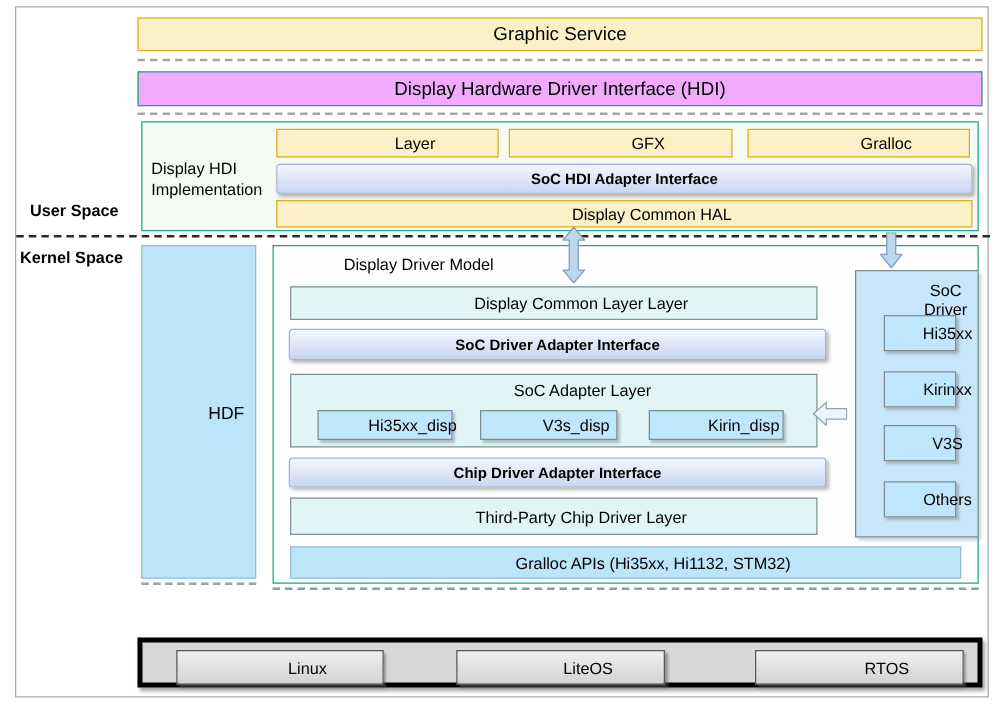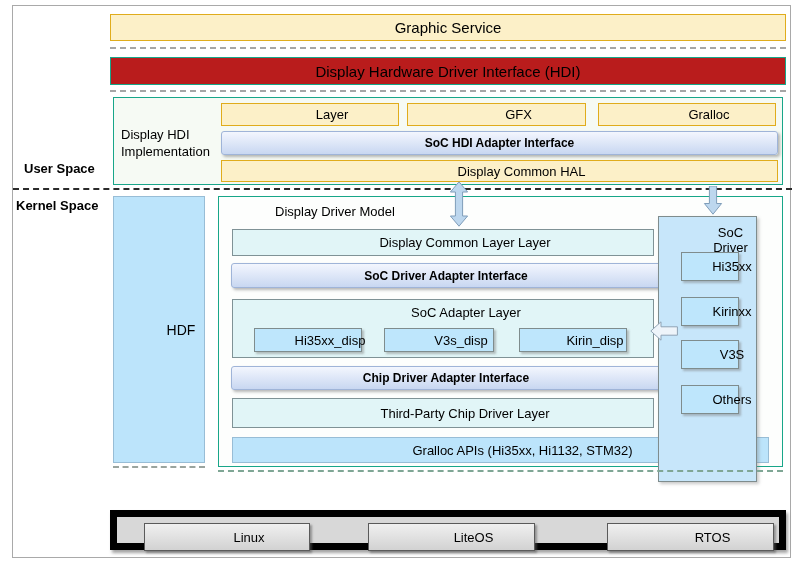--- a/index.html
+++ b/index.html
@@ -5,32 +5,32 @@
   html,body{margin:0;padding:0;background:#fff;}
   .page{position:relative;width:801px;height:563px;background:#fff;overflow:hidden;
         font-family:"Liberation Sans",sans-serif;color:#000;}
   .abs{position:absolute;box-sizing:border-box;}
   .center{display:flex;align-items:center;justify-content:center;text-align:center;}
   .f15{font-size:15px;}
   .f13{font-size:13px;padding-left:44px;}
   .f12b{font-size:12px;font-weight:bold;}
   .figure-border{border:1px solid #A9A9A9;}
   .box-yellow{background:#FCF0C8;border:1.4px solid #E0AC1C;}
-  .box-teal{background:#b91c1c;border:1.5px solid #18A689;}
+  .box-teal{background:#f0abfc;border:1.5px solid #18A689;}
   .container-teal{background:#F6FAF4;border:1.5px solid #18A689;}
   .container-white{background:#FDFEFD;border:1.5px solid #18A689;}
   .bar-lav{background:linear-gradient(#F3F6FE,#C8D7F1);border:1px solid #9FB4D8;
            border-radius:3px;box-shadow:2px 2px 3px rgba(100,100,100,.45);}
   .box-cyan{background:#E1F5F7;border:1px solid #7F9296;}
   .box-blue{background:#BCE4FB;border:1px solid #98BDD6;}
   .box-blue-sh{background:#BEE6FC;border:1px solid #7F8C8D;box-shadow:2px 2px 2px rgba(120,120,120,.45);}
   .soc-col{background:#C7E6FA;border:1px solid #7F8C8D;box-shadow:2px 2px 3px rgba(120,120,120,.4);}
   .osal{background:linear-gradient(#E2F1E4,#9FCDA7);border:1.4px solid #2F7D36;
         box-shadow:2px 2px 3px rgba(120,120,120,.5);}
-  .os-container{background:#D8D8D8;border:7px solid #000000;box-shadow:2px 3px 3px rgba(90,90,90,.55);}
+  .os-container{background:#D8D8D8;border:4px solid #000000;box-shadow:2px 3px 3px rgba(90,90,90,.55);}
   .os-box{background:linear-gradient(#F0F0F0,#D2D2D2);border:1.5px solid #5A5A5A;
           box-shadow:2px 2px 2px rgba(90,90,90,.55);}
   .dash-gray{border-top:2px dashed #A6A6A6;height:0;}
   .dash-black{border-top:2px dashed #2B2B2B;height:0;}
   .dash-stub-gray{border-top:2px dashed #9AA49E;height:0;}
   .dash-stub-green{border-top:2px dashed #7FA695;height:0;}
   .space-label{font-size:13px;font-weight:bold;}
   .arrow{z-index:6;}
   .impl-label{font-size:13px;line-height:1.3;}
 </style>
@@ -77,21 +77,21 @@
       <div class="abs box-blue-sh center f13" style="left:151px;top:28px;width:110px;height:24px;">V3s_disp</div>
       <div class="abs box-blue-sh center f13" style="left:286px;top:28px;width:108px;height:24px;">Kirin_disp</div>
     </div>
 
     <div class="abs bar-lav center f12b" style="left:12px;top:169px;width:430px;height:24px;text-align:center;">Chip Driver Adapter Interface</div>
 
     <div class="abs box-cyan center f13" style="left:13px;top:201px;width:422px;height:30px;">Third-Party Chip Driver Layer</div>
 
     <div class="abs box-blue center f13" style="left:13px;top:240px;width:537px;height:26px;">Gralloc APIs (Hi35xx, Hi1132, STM32)</div>
 
-    <div class="abs soc-col" style="left:439px;top:19px;width:99px;height:266px;">
+    <div class="abs soc-col" style="left:465px;top:19px;width:99px;height:214px;">
       <div class="abs f13" style="left:0;top:8px;width:99px;text-align:center;">SoC Driver</div>
       <div class="abs box-blue-sh center f13" style="left:22px;top:35px;width:58px;height:29px;">Hi35xx</div>
       <div class="abs box-blue-sh center f13" style="left:22px;top:80px;width:58px;height:29px;">Kirinxx</div>
       <div class="abs box-blue-sh center f13" style="left:22px;top:123px;width:58px;height:29px;">V3S</div>
       <div class="abs box-blue-sh center f13" style="left:22px;top:168px;width:58px;height:29px;">Others</div>
     </div>
   </div>
 
   <div class="abs arrow" style="left:449px;top:181px;width:20px;height:46px;">
     <svg width="20" height="46" viewBox="0 0 20 46">

